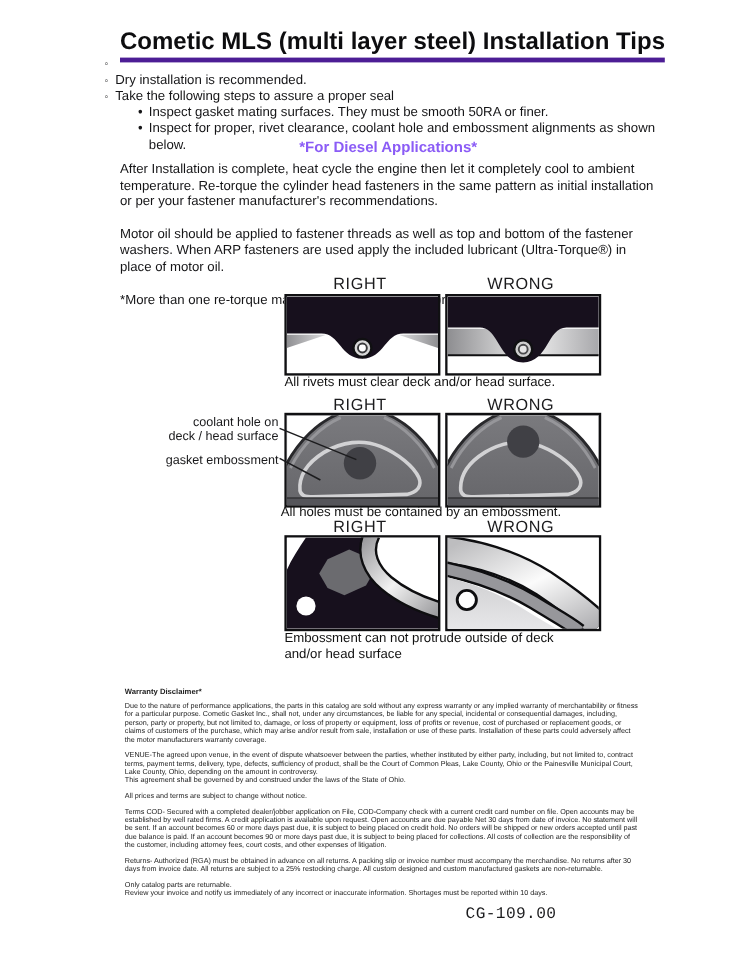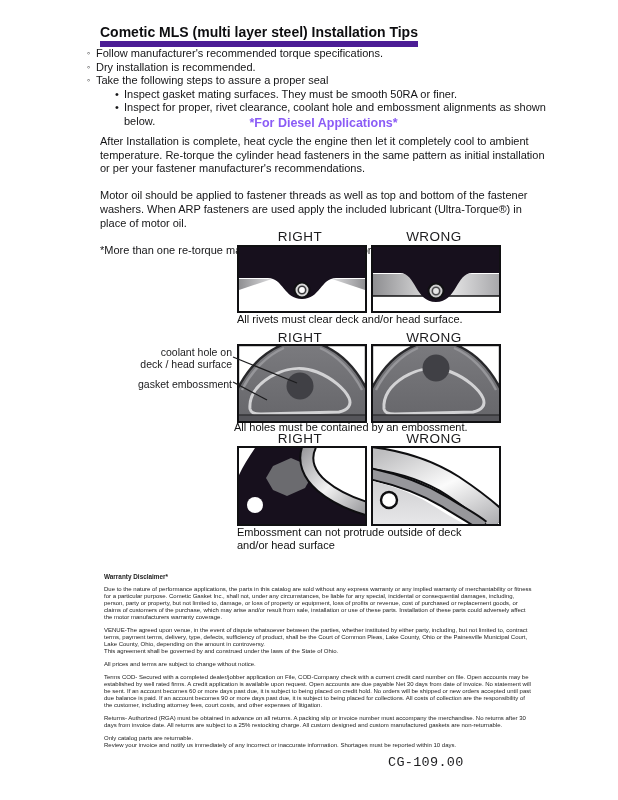--- a/index.html
+++ b/index.html
@@ -2,22 +2,22 @@
 <html><head>
 <meta charset="utf-8">
 <style>
   html,body{margin:0;padding:0;background:#ffffff;}
   .page{
     position:relative;width:618px;height:800px;background:#ffffff;overflow:hidden;
     font-family:"Liberation Sans","DejaVu Sans",sans-serif;color:#111;
   }
   .abs{position:absolute;}
   .page-title{
-    left:100px;top:24px;font-size:14px;font-weight:bold;color:#0d0d0f;
-    border-bottom:6px solid #4c1d95;padding-bottom:1px;display:inline-block;
+    left:100px;top:24px;font-size:20px;font-weight:bold;color:#0d0d0f;
+    border-bottom:4px solid #4c1d95;padding-bottom:1px;display:inline-block;
   }
   .tips{left:87px;top:47px;width:460px;font-size:11px;line-height:13.6px;color:#151517;}
   .tip{display:flex;}
   .tip .mk{width:9px;flex:0 0 9px;font-size:9px;line-height:13.6px;}
   .tip.lvl2{padding-left:28px;}
   .tip.lvl2 .mk{font-size:11px;width:9px;}
   .diesel{left:100px;top:117px;width:447px;font-size:11px;line-height:13.8px;color:#151517;}
   .diesel h3{margin:0 0 4px 0;font-size:12.5px;font-weight:bold;color:#8b5cf6;text-align:center;}
   .diesel p{margin:0 0 13px 0;}
   .dlabel{width:126px;text-align:center;font-size:13.5px;color:#1b1b1d;letter-spacing:.5px;}
@@ -34,21 +34,20 @@
 </head>
 <body>
 
 <div class="page">
 
   <div class="abs page-title">Cometic MLS (multi layer steel) Installation Tips</div>
 
   <div class="abs tips">
     <div class="tip">
         <span class="mk">◦</span>
-        <span>Follow manufacturer's recommended torque specifications.</span>
       </div>
     <div class="tip">
         <span class="mk">◦</span>
         <span>Dry installation is recommended.</span>
       </div>
     <div class="tip">
         <span class="mk">◦</span>
         <span>Take the following steps to assure a proper seal</span>
       </div>
     <div class="tip lvl2">

